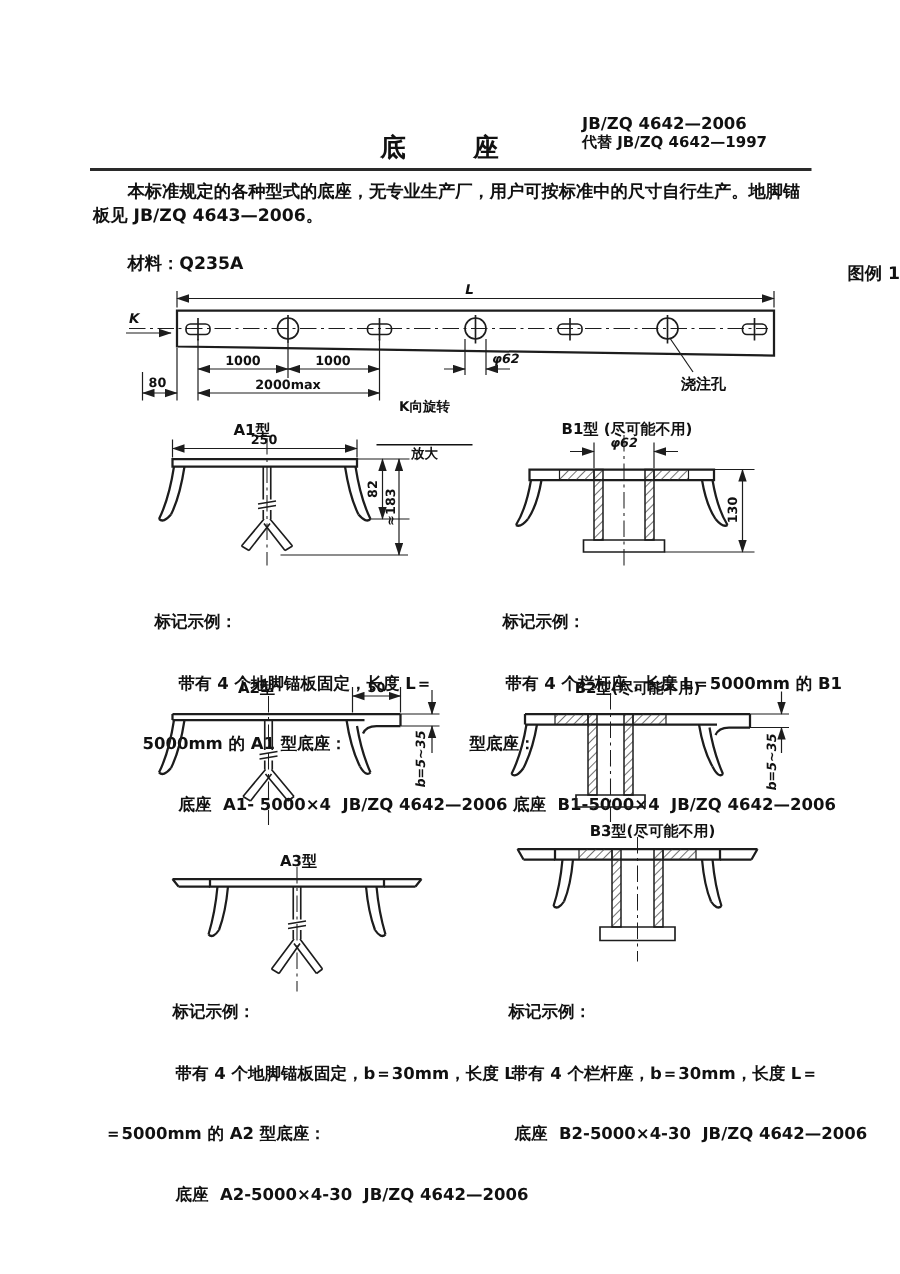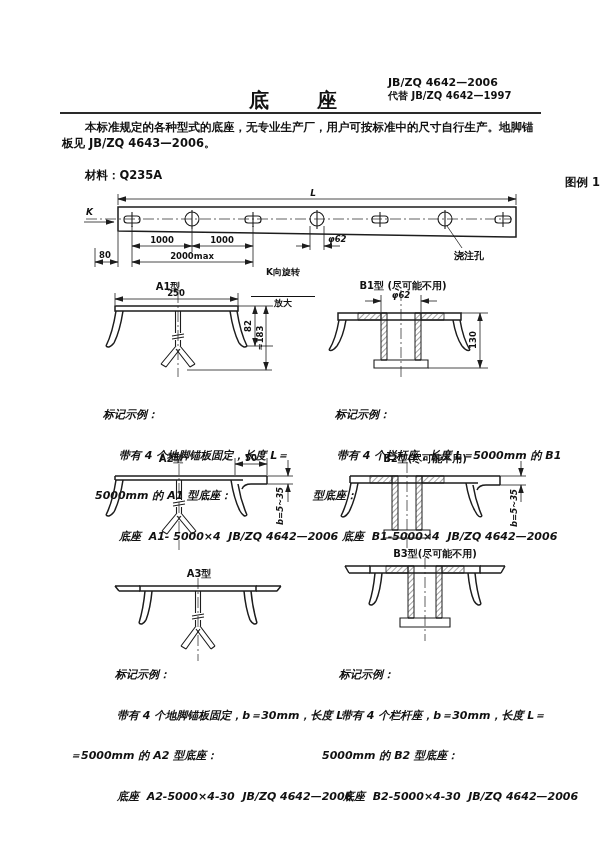--- a/index.html
+++ b/index.html
@@ -2,21 +2,21 @@
 <html><head>
 <meta charset="utf-8">
 <style>
   html,body{margin:0;padding:0;background:#e8e8e8;}
   .page{position:relative;width:600px;height:849px;background:#ffffff;
         font-family:"DejaVu Sans","Liberation Sans",sans-serif;color:#111;overflow:hidden;}
   .std-block{position:absolute;left:388px;top:76px;width:155px;line-height:13px;}
   .std-no{font-size:11px;font-weight:700;}
   .std-rep{font-size:10px;font-weight:600;}
   .title{position:absolute;left:0;top:87px;width:100%;text-align:center;
-         font-size:20px;font-weight:700;letter-spacing:14px;}
+         font-size:17px;font-weight:700;letter-spacing:14px;}
   .rule{position:absolute;left:60px;top:112px;width:481px;height:2px;background:#2a2a2a;}
   .intro{position:absolute;left:62px;top:119px;width:478px;font-size:11.5px;
          line-height:16px;text-indent:2em;font-weight:600;margin:0;}
   .material{position:absolute;left:62px;top:168px;width:478px;font-size:11.5px;
          text-indent:2em;font-weight:600;margin:0;}
   .figcap{position:absolute;left:0;top:175px;width:100%;text-align:right;
          font-size:11.5px;font-weight:700;}
   .dwg{position:absolute;}
   svg{display:block;}
   svg line,svg path,svg rect,svg circle,svg polygon{vector-effect:non-scaling-stroke;}
@@ -26,21 +26,21 @@
   .cl{fill:none;stroke:#1d1d1d;stroke-width:0.7;stroke-dasharray:11 3 2 3;}
   svg text{fill:#111;font-family:"DejaVu Sans","Liberation Sans",sans-serif;font-weight:600;}
   .t8{font-size:8.5px;}
   .t9{font-size:9px;}
   .t10{font-size:10px;font-weight:700;}
   .ti{font-style:italic;}
   .knote{position:absolute;left:251px;top:266px;width:64px;text-align:center;
          font-size:9px;font-weight:700;line-height:12px;}
   .knote .over{display:block;border-bottom:1px solid #111;padding-bottom:18px;}
   .ex{position:absolute;font-size:11px;font-weight:600;line-height:13.5px;white-space:pre;}
-  .ex div{height:13.5px;font-style:italic;}
+  .ex div{height:13.5px;}
 </style>
 </head>
 <body>
 
 <div class="page">
 
   <div class="std-block">
     <div class="std-no">JB/ZQ 4642—2006</div>
     <div class="std-rep">代替 JB/ZQ 4642—1997</div>
   </div>
@@ -177,21 +177,21 @@
         <line class="dim" x1="152" y1="66" x2="178" y2="66"></line>
         <line class="dim" x1="92" y1="90" x2="177" y2="90"></line>
         <line class="dim" x1="160" y1="26" x2="160" y2="66" marker-start="url(#a1S)" marker-end="url(#a1E)"></line>
         <text class="t8" transform="rotate(-90 156 46)" x="156" y="46" text-anchor="middle">82</text>
         <line class="dim" x1="171" y1="26" x2="171" y2="90" marker-start="url(#a1S)" marker-end="url(#a1E)"></line>
         <text class="t8" transform="rotate(-90 168 58)" x="168" y="58" text-anchor="middle">≈183</text>
       </g>
     </svg>
   </div>
 
-  <div class="dwg" style="left:318px;top:280px;text-decoration:underline;">
+  <div class="dwg" style="left:333px;top:280px;text-decoration:underline;">
     <svg width="215" height="100" viewBox="0 0 215 100">
       <defs>
         <marker id="b1E" markerUnits="userSpaceOnUse" markerWidth="9" markerHeight="6" refX="8" refY="2.8" orient="auto">
             <path d="M0,0 L8.5,2.8 L0,5.6 Z" fill="#1d1d1d"></path>
           </marker>
         <marker id="b1S" markerUnits="userSpaceOnUse" markerWidth="9" markerHeight="6" refX="0.5" refY="2.8" orient="auto">
             <path d="M8.5,0 L0,2.8 L8.5,5.6 Z" fill="#1d1d1d"></path>
           </marker>
         <pattern id="b1h" width="4" height="4" patternUnits="userSpaceOnUse" patternTransform="rotate(45)">
             <line x1="0" y1="0" x2="0" y2="4" stroke="#444" stroke-width="1"></line>
@@ -399,17 +399,16 @@
   <div class="ex" style="left:70px;top:641px;width:250px;">
     <div style="padding-left:45px">标记示例：</div>
     <div style="padding-left:47px">带有 4 个地脚锚板固定，b＝30mm，长度 L</div>
     <div>＝5000mm 的 A2 型底座：</div>
     <div style="padding-left:47px">底座  A2-5000×4-30  JB/ZQ 4642—2006</div>
   </div>
 
   <div class="ex" style="left:322px;top:641px;width:240px;">
     <div style="padding-left:17px">标记示例：</div>
     <div style="padding-left:19px">带有 4 个栏杆座，b＝30mm，长度 L＝</div>
-    <div>5000mm 的 B2 型底座：</div>
     <div style="padding-left:21px">底座  B2-5000×4-30  JB/ZQ 4642—2006</div>
   </div>
 
 </div>
 
 </body></html>

